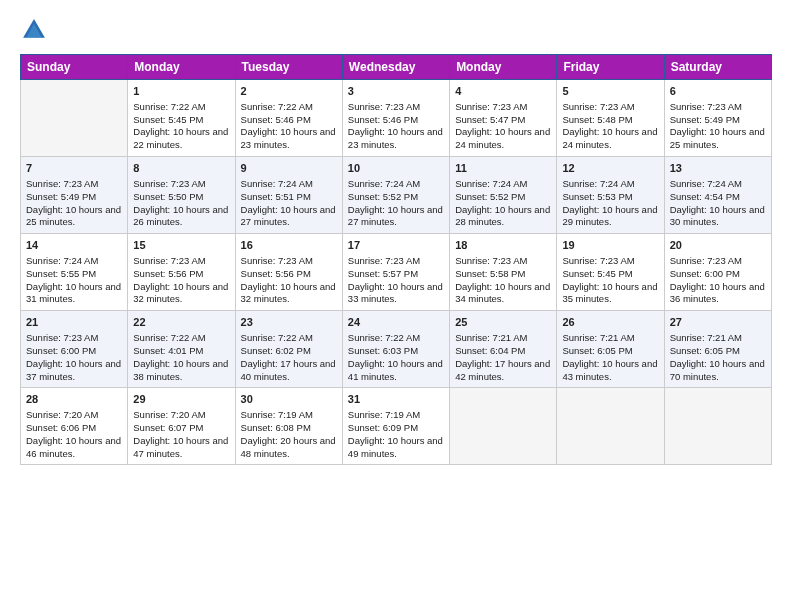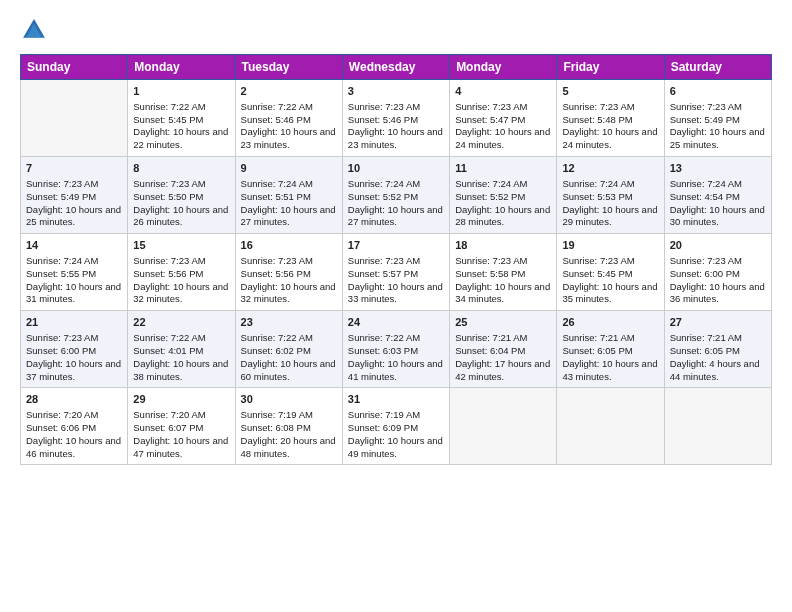--- a/index.html
+++ b/index.html
@@ -263,21 +263,21 @@
           <td>
             <span class="day-number">22</span>
             <div>Sunrise: 7:22 AM</div>
             <div>Sunset: 4:01 PM</div>
             <div>Daylight: 10 hours and 38 minutes.</div>
           </td>
           <td>
             <span class="day-number">23</span>
             <div>Sunrise: 7:22 AM</div>
             <div>Sunset: 6:02 PM</div>
-            <div>Daylight: 10 hours and 60 minutes.</div>
+            <div>Daylight: 17 hours and 40 minutes.</div>
           </td>
           <td>
             <span class="day-number">24</span>
             <div>Sunrise: 7:22 AM</div>
             <div>Sunset: 6:03 PM</div>
             <div>Daylight: 10 hours and 41 minutes.</div>
           </td>
           <td>
             <span class="day-number">25</span>
             <div>Sunrise: 7:21 AM</div>
@@ -287,21 +287,21 @@
           <td>
             <span class="day-number">26</span>
             <div>Sunrise: 7:21 AM</div>
             <div>Sunset: 6:05 PM</div>
             <div>Daylight: 10 hours and 43 minutes.</div>
           </td>
           <td>
             <span class="day-number">27</span>
             <div>Sunrise: 7:21 AM</div>
             <div>Sunset: 6:05 PM</div>
-            <div>Daylight: 4 hours and 44 minutes.</div>
+            <div>Daylight: 10 hours and 70 minutes.</div>
           </td>
         </tr>
         <tr>
           <td>
             <span class="day-number">28</span>
             <div>Sunrise: 7:20 AM</div>
             <div>Sunset: 6:06 PM</div>
             <div>Daylight: 10 hours and 46 minutes.</div>
           </td>
           <td>

